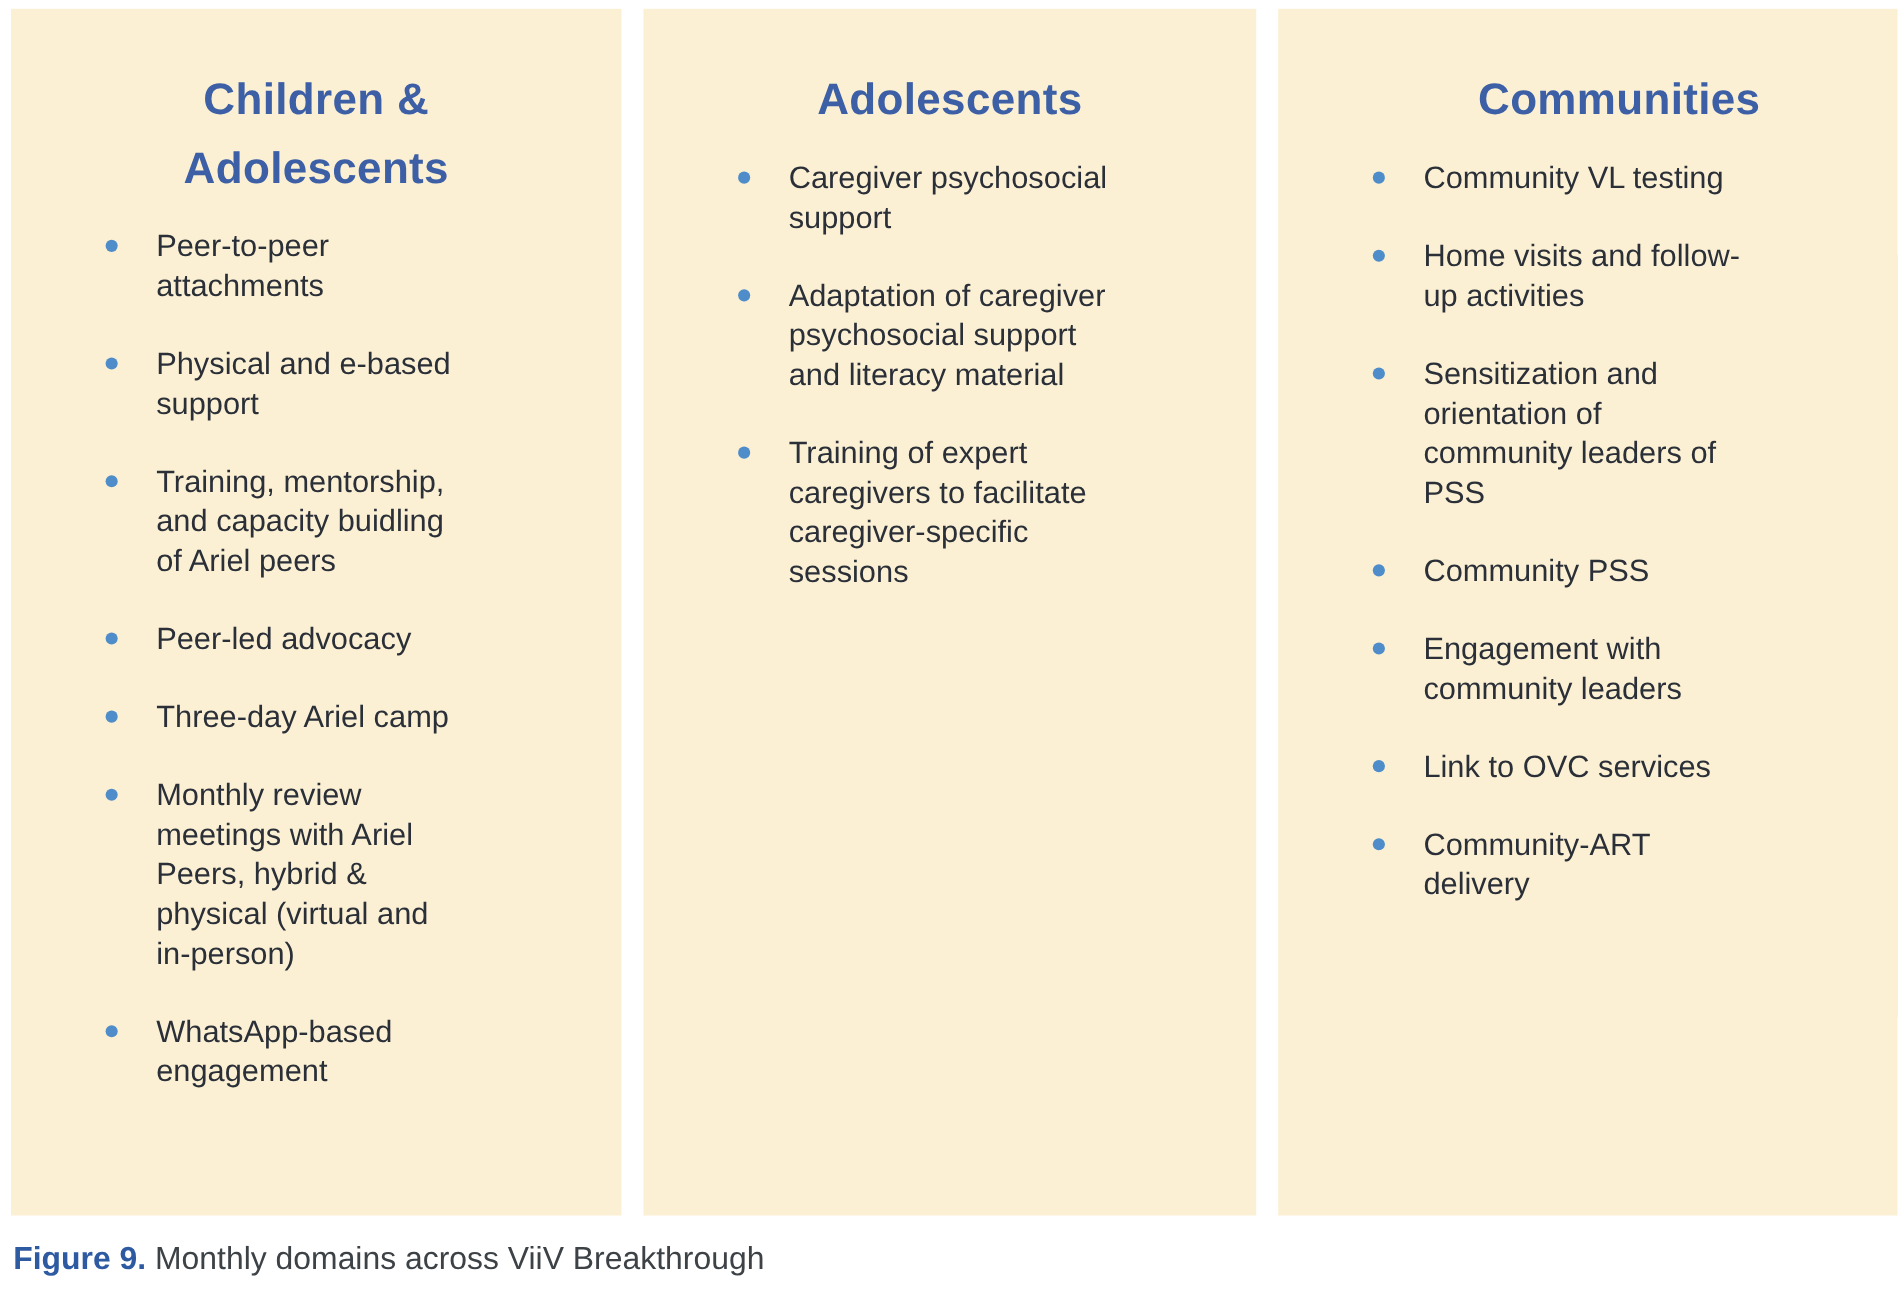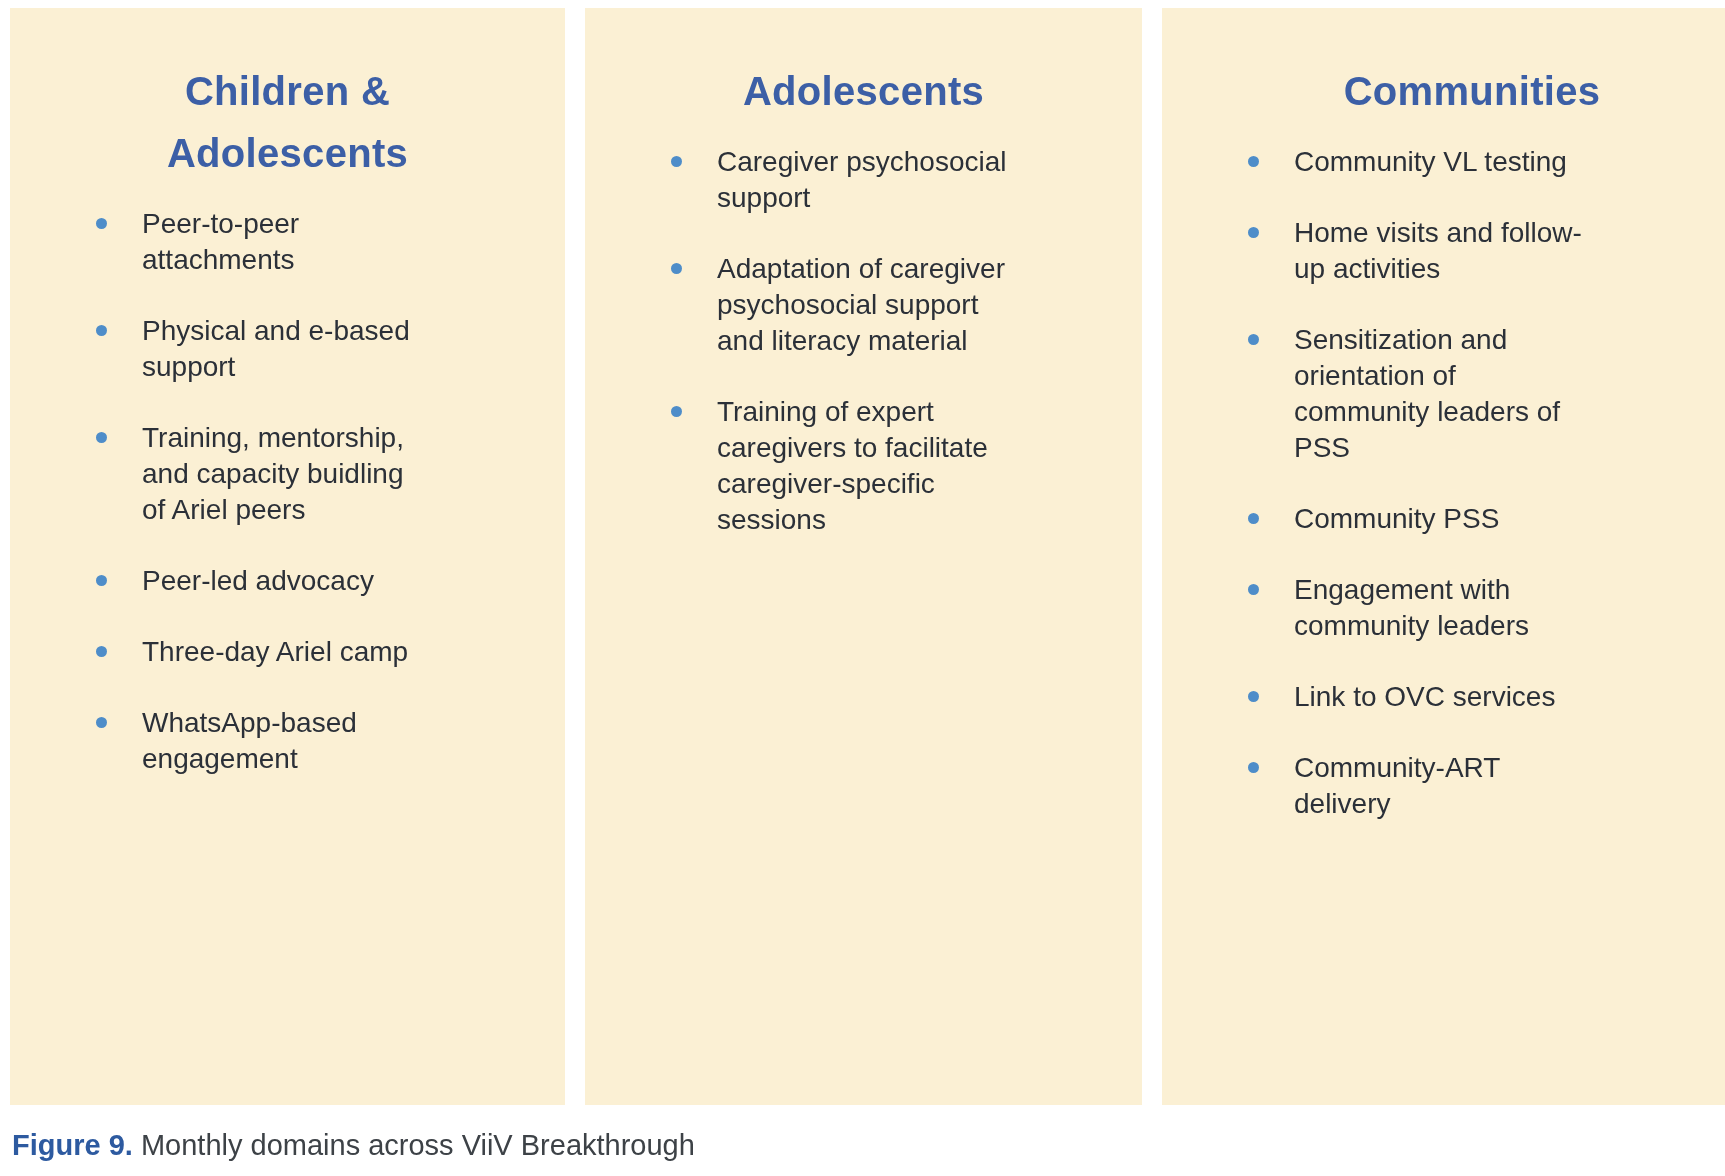--- a/index.html
+++ b/index.html
@@ -95,20 +95,28 @@
     <li>
       <span class="bullet"></span>
       <span class="item-text">Peer-led advocacy</span>
     </li>
     <li>
       <span class="bullet"></span>
       <span class="item-text">Three-day Ariel camp</span>
     </li>
     <li>
       <span class="bullet"></span>
+      <span class="item-text">Monthly review
+meetings with Ariel
+Peers, hybrid &amp;
+physical (virtual and
+in-person)</span>
+    </li>
+    <li>
+      <span class="bullet"></span>
       <span class="item-text">WhatsApp-based
 engagement</span>
     </li>
   </ul>
 </section>
 
 <section class="panel" id="panel-2">
   <h2 class="panel-title">Adolescents</h2>
   <ul class="activity-list">
     <li>

